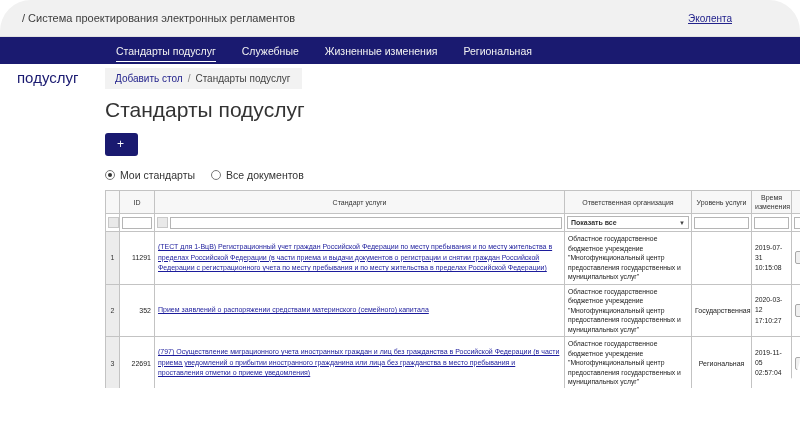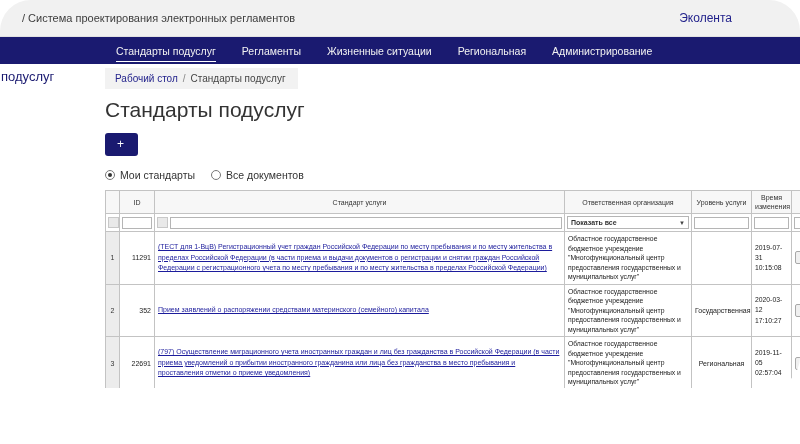--- a/index.html
+++ b/index.html
@@ -5,30 +5,30 @@
   * { box-sizing: border-box; }
   html,body { margin:0; padding:0; }
   body { font-family: "Liberation Sans", sans-serif; background:#fff; }
   .screen { position:relative; width:800px; height:388px; overflow:hidden; background:#fff;border-radius:31px; }
 
   
   .topbar { height:37px; background:#f1f1f1; border-bottom:1px solid #e2e2e2;
             display:flex; align-items:center; justify-content:space-between;
             padding:0 68px 0 22px; }
   .top-title { font-size:11px; color:#3d3d3d; }
-  .top-link  { font-size:12px; color:#23238c; cursor:pointer; }
+  .top-link  { font-size:10px; color:#23238c; text-decoration:underline; cursor:pointer; }
 
   
   .navbar { height:27px; background:#1a1a70; display:flex; align-items:center;
             gap:26px; padding-left:116px; }
   .nav-tab { font-size:10.5px; color:#f2f2f2; cursor:pointer; padding:5px 0 4px 0; white-space:nowrap; }
   .nav-tab.active { border-bottom:1px solid #fff; }
 
   
-  .stray { position:absolute; left:1px; top:69px; font-size:13px; color:#1a1a70; }
+  .stray { position:absolute; left:17px; top:69px; font-size:15px; color:#1a1a70; }
 
   .content { margin-left:105px; padding-top:4px; }
 
   .breadcrumb { display:inline-block; background:#f2f2f2; padding:5px 12px 5px 10px;
                 font-size:10px; }
   .breadcrumb a { color:#23238c; text-decoration:none; cursor:pointer; }
   .breadcrumb .sep { color:#888; margin:0 5px; }
   .breadcrumb .cur { color:#444; }
 
   h1 { font-size:21px; font-weight:400; color:#333; margin:9px 0 11px 0; }
@@ -87,32 +87,31 @@
 
 <div class="screen">
 
   <div class="topbar">
     <span class="top-title">/ Система проектирования электронных регламентов</span>
     <a class="top-link">Эколента</a>
   </div>
 
   <div class="navbar">
     <span class="nav-tab active">Стандарты подуслуг</span>
-    <span class="nav-tab">Регламенты</span>
-    <span class="nav-tab">Жизненные ситуации</span>
+    <span class="nav-tab">Служебные</span>
+    <span class="nav-tab">Жизненные изменения</span>
     <span class="nav-tab">Региональная</span>
-    <span class="nav-tab">Администрирование</span>
   </div>
 
   <div class="stray">подуслуг</div>
 
   <div class="content">
 
     <div class="breadcrumb">
-      <a>Рабочий стол</a><span class="sep">/</span><span class="cur">Стандарты подуслуг</span>
+      <a>Добавить стол</a><span class="sep">/</span><span class="cur">Стандарты подуслуг</span>
     </div>
 
     <h1>Стандарты подуслуг</h1>
 
     <button class="add-btn">
       <span class="plus">+</span>
     </button>
 
     <div class="radios">
       <span class="radio-opt">

